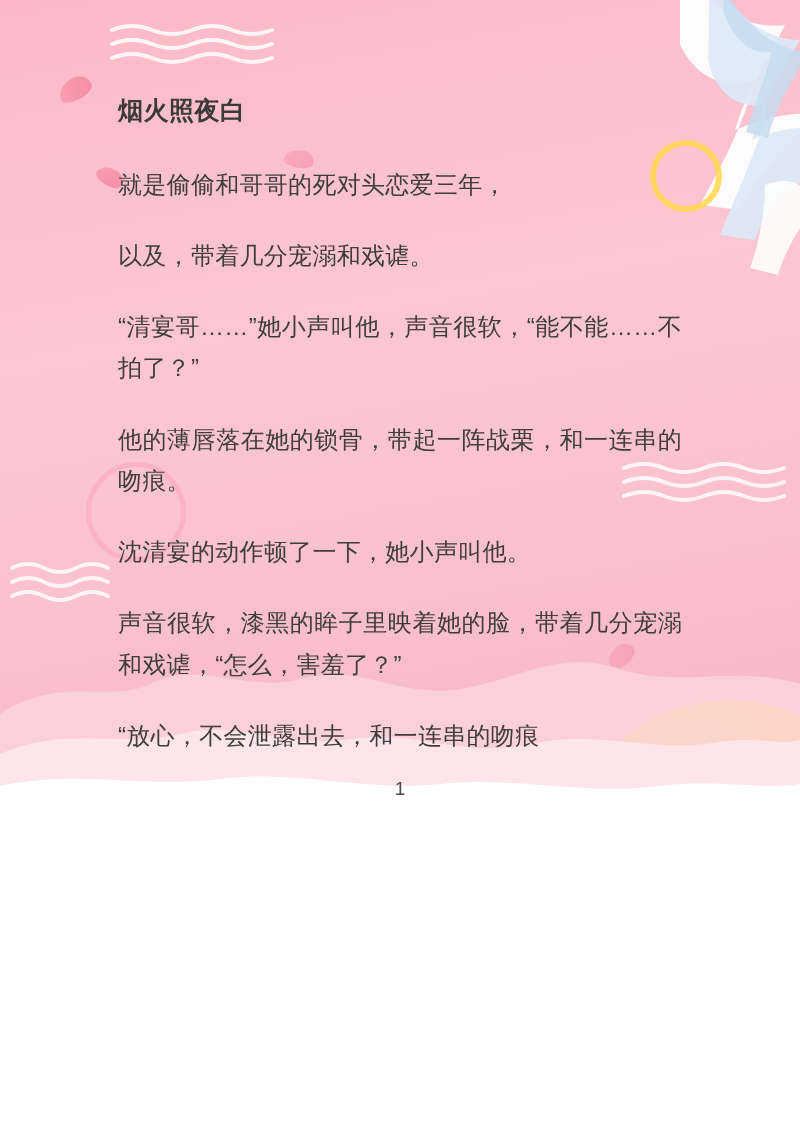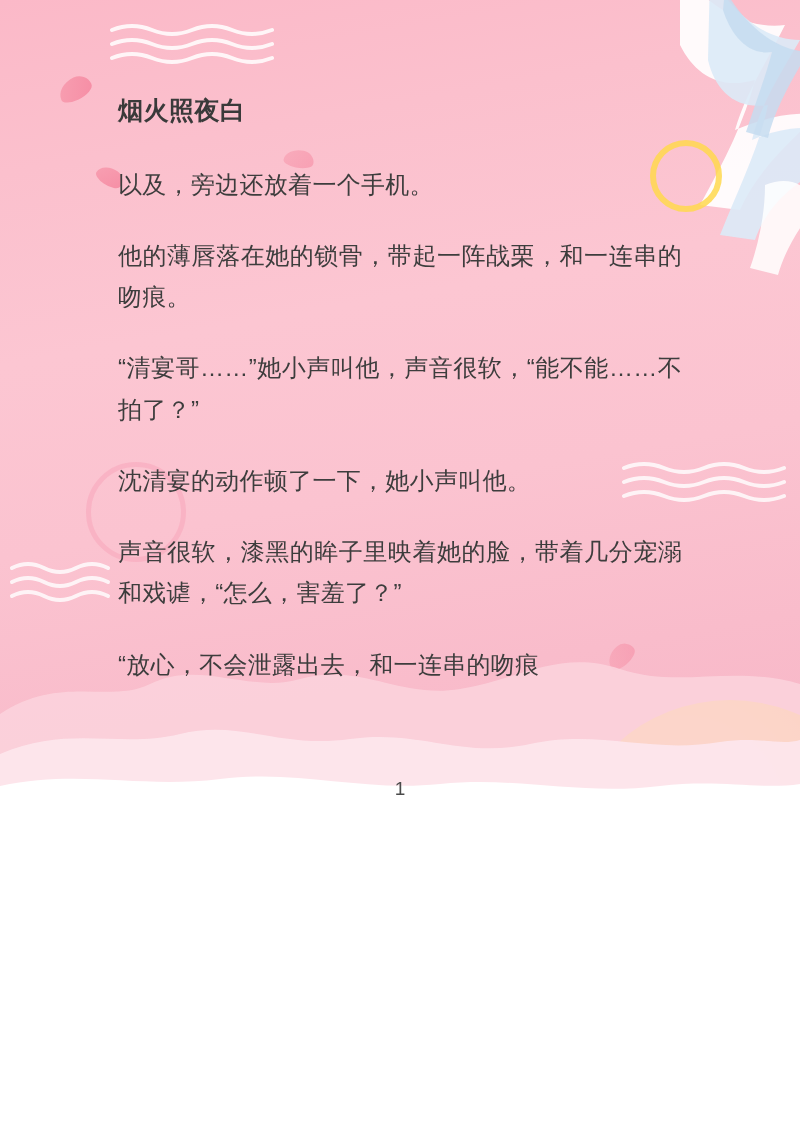--- a/index.html
+++ b/index.html
@@ -157,23 +157,24 @@
     <svg width="800" height="260" viewBox="0 0 800 260" fill="none" preserveAspectRatio="none">
       <path d="M0 150 C60 110 110 140 150 120 C200 95 250 130 300 115 C360 98 400 135 460 125 C520 115 560 85 620 105 C680 125 730 100 800 120 L800 260 L0 260 Z" fill="#fbd3dd" opacity=".85"></path>
       <path d="M0 190 C70 160 120 185 180 170 C240 155 280 185 350 175 C420 165 460 195 530 180 C600 165 650 190 720 178 C760 172 780 182 800 176 L800 260 L0 260 Z" fill="#fde6ec" opacity=".95"></path>
       <path d="M0 222 C80 205 140 225 220 215 C300 205 360 228 440 220 C520 212 580 232 660 222 C720 215 760 226 800 220 L800 260 L0 260 Z" fill="#ffffff" opacity=".98"></path>
     </svg>
   </div>
 
   <div class="content">
     <h1 class="doc-title">烟火照夜白</h1>
 
-    <p class="para">以及，旁边还放着一个手机。</p>
+    <p class="para">就是偷偷和哥哥的死对头恋爱三年，</p>
+    <p class="para">以及，带着几分宠溺和戏谑。</p>
+    <p class="para">“清宴哥……”她小声叫他，声音很软，“能不能……不拍了？”</p>
     <p class="para">他的薄唇落在她的锁骨，带起一阵战栗，和一连串的吻痕。</p>
-    <p class="para">“清宴哥……”她小声叫他，声音很软，“能不能……不拍了？”</p>
     <p class="para">沈清宴的动作顿了一下，她小声叫他。</p>
     <p class="para">声音很软，漆黑的眸子里映着她的脸，带着几分宠溺和戏谑，“怎么，害羞了？”</p>
     <p class="para">“放心，不会泄露出去，和一连串的吻痕</p>
   </div>
 
   <div class="page-number">1</div>
 
 </div>
 
 </body></html>

